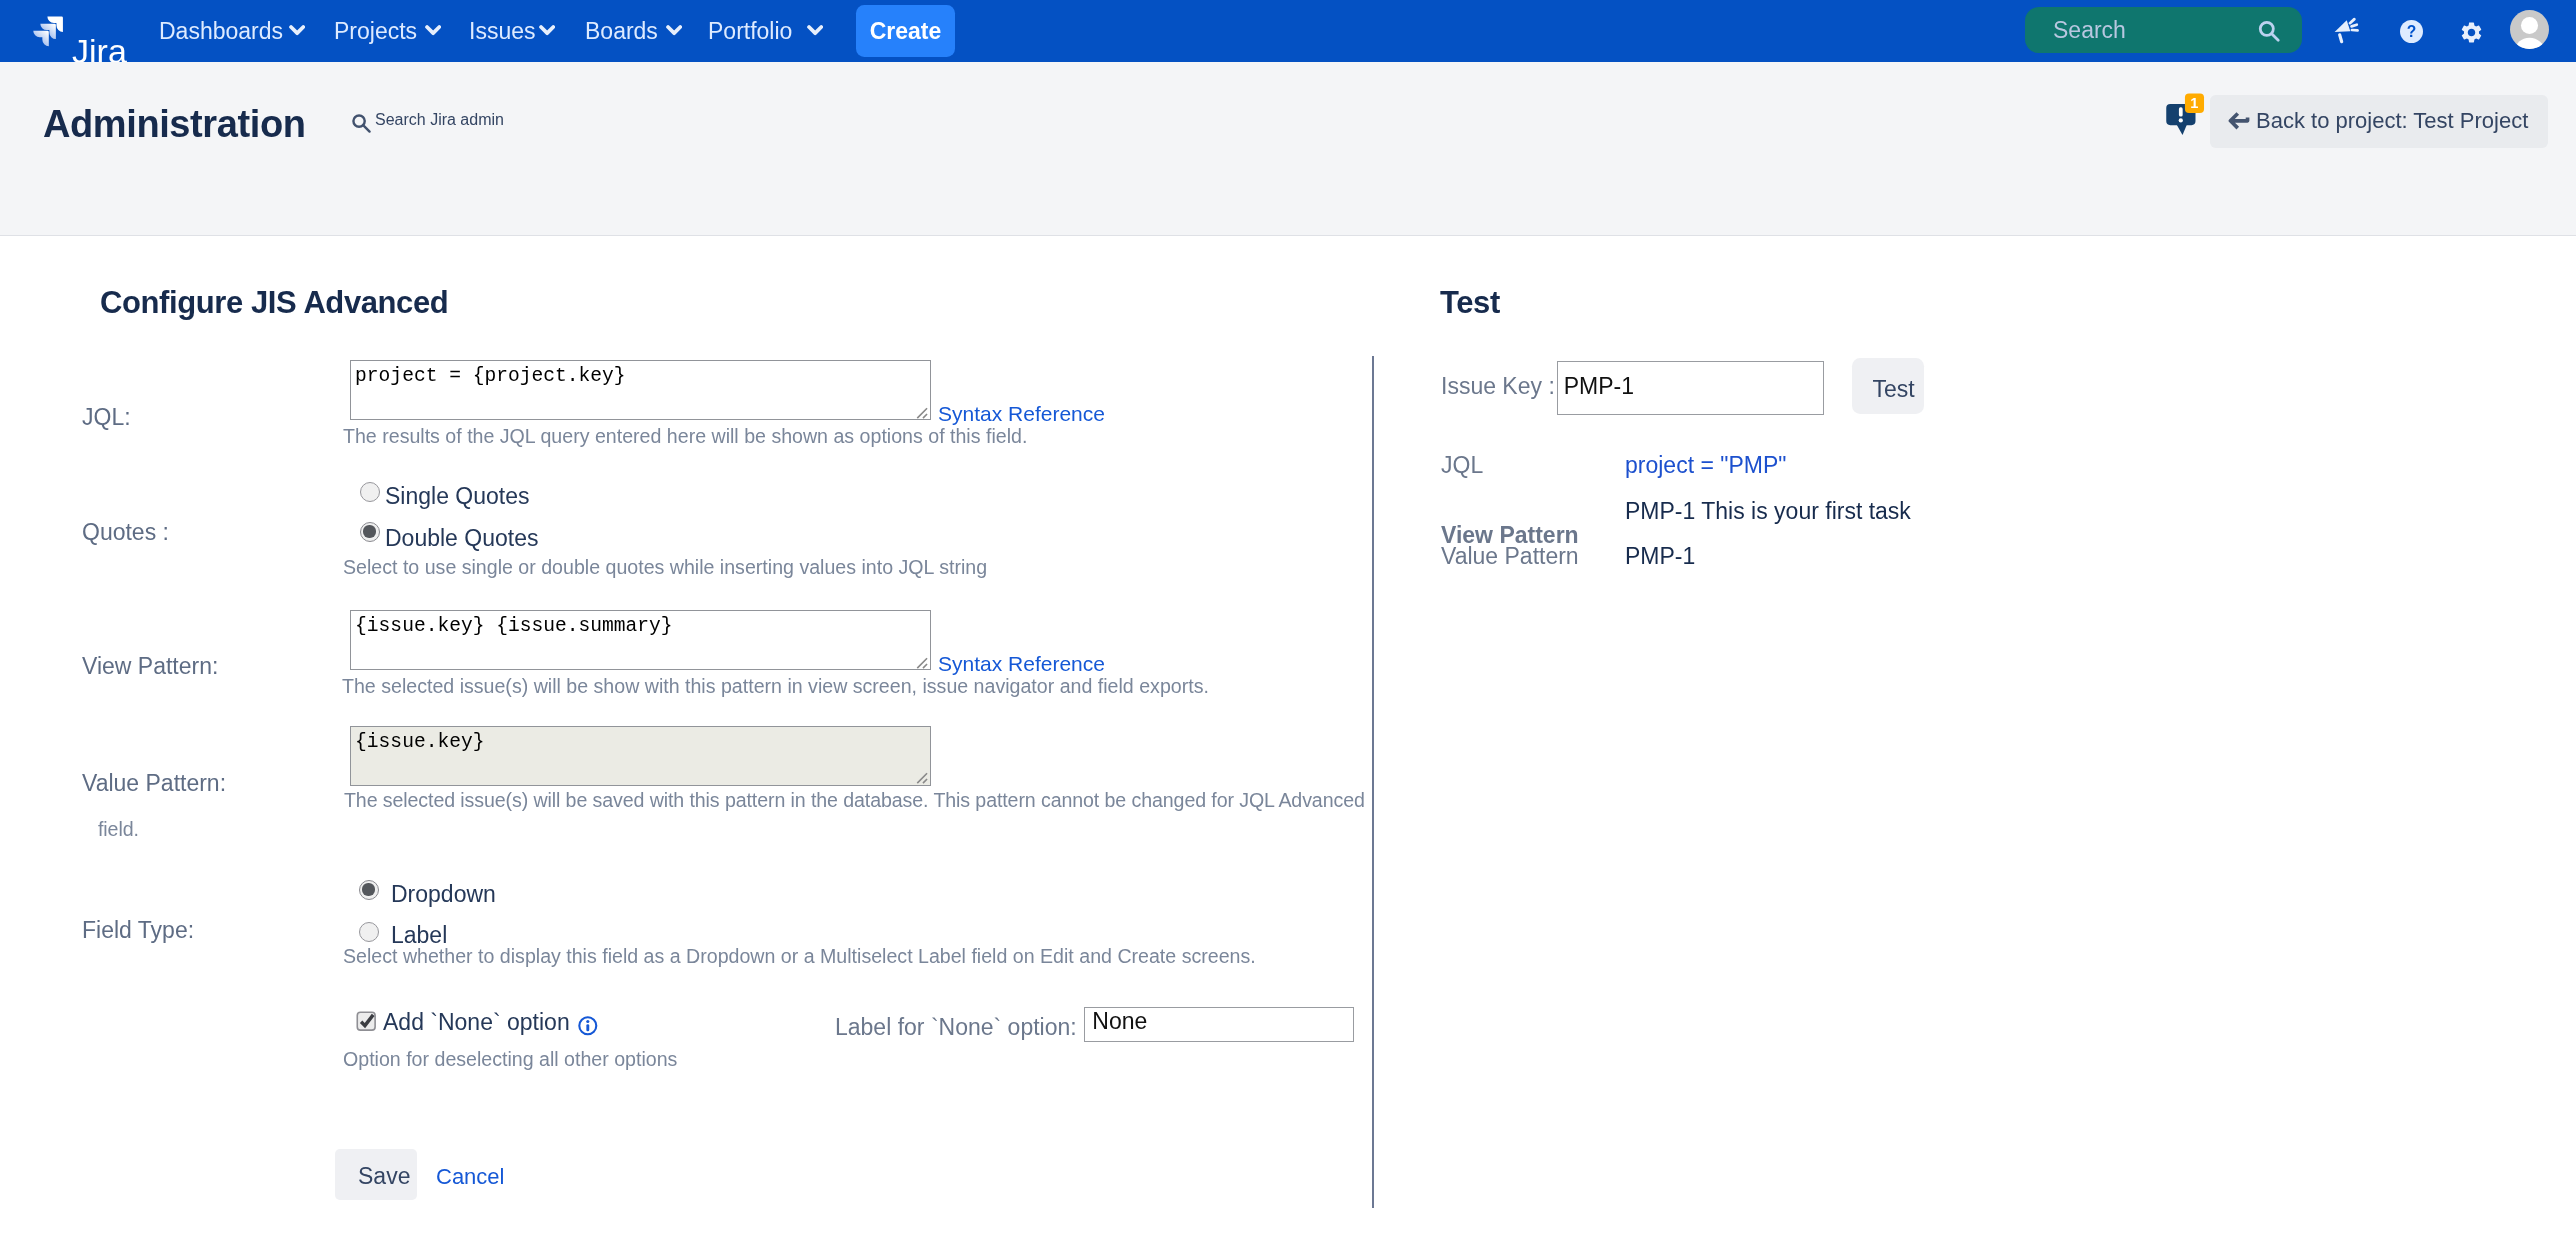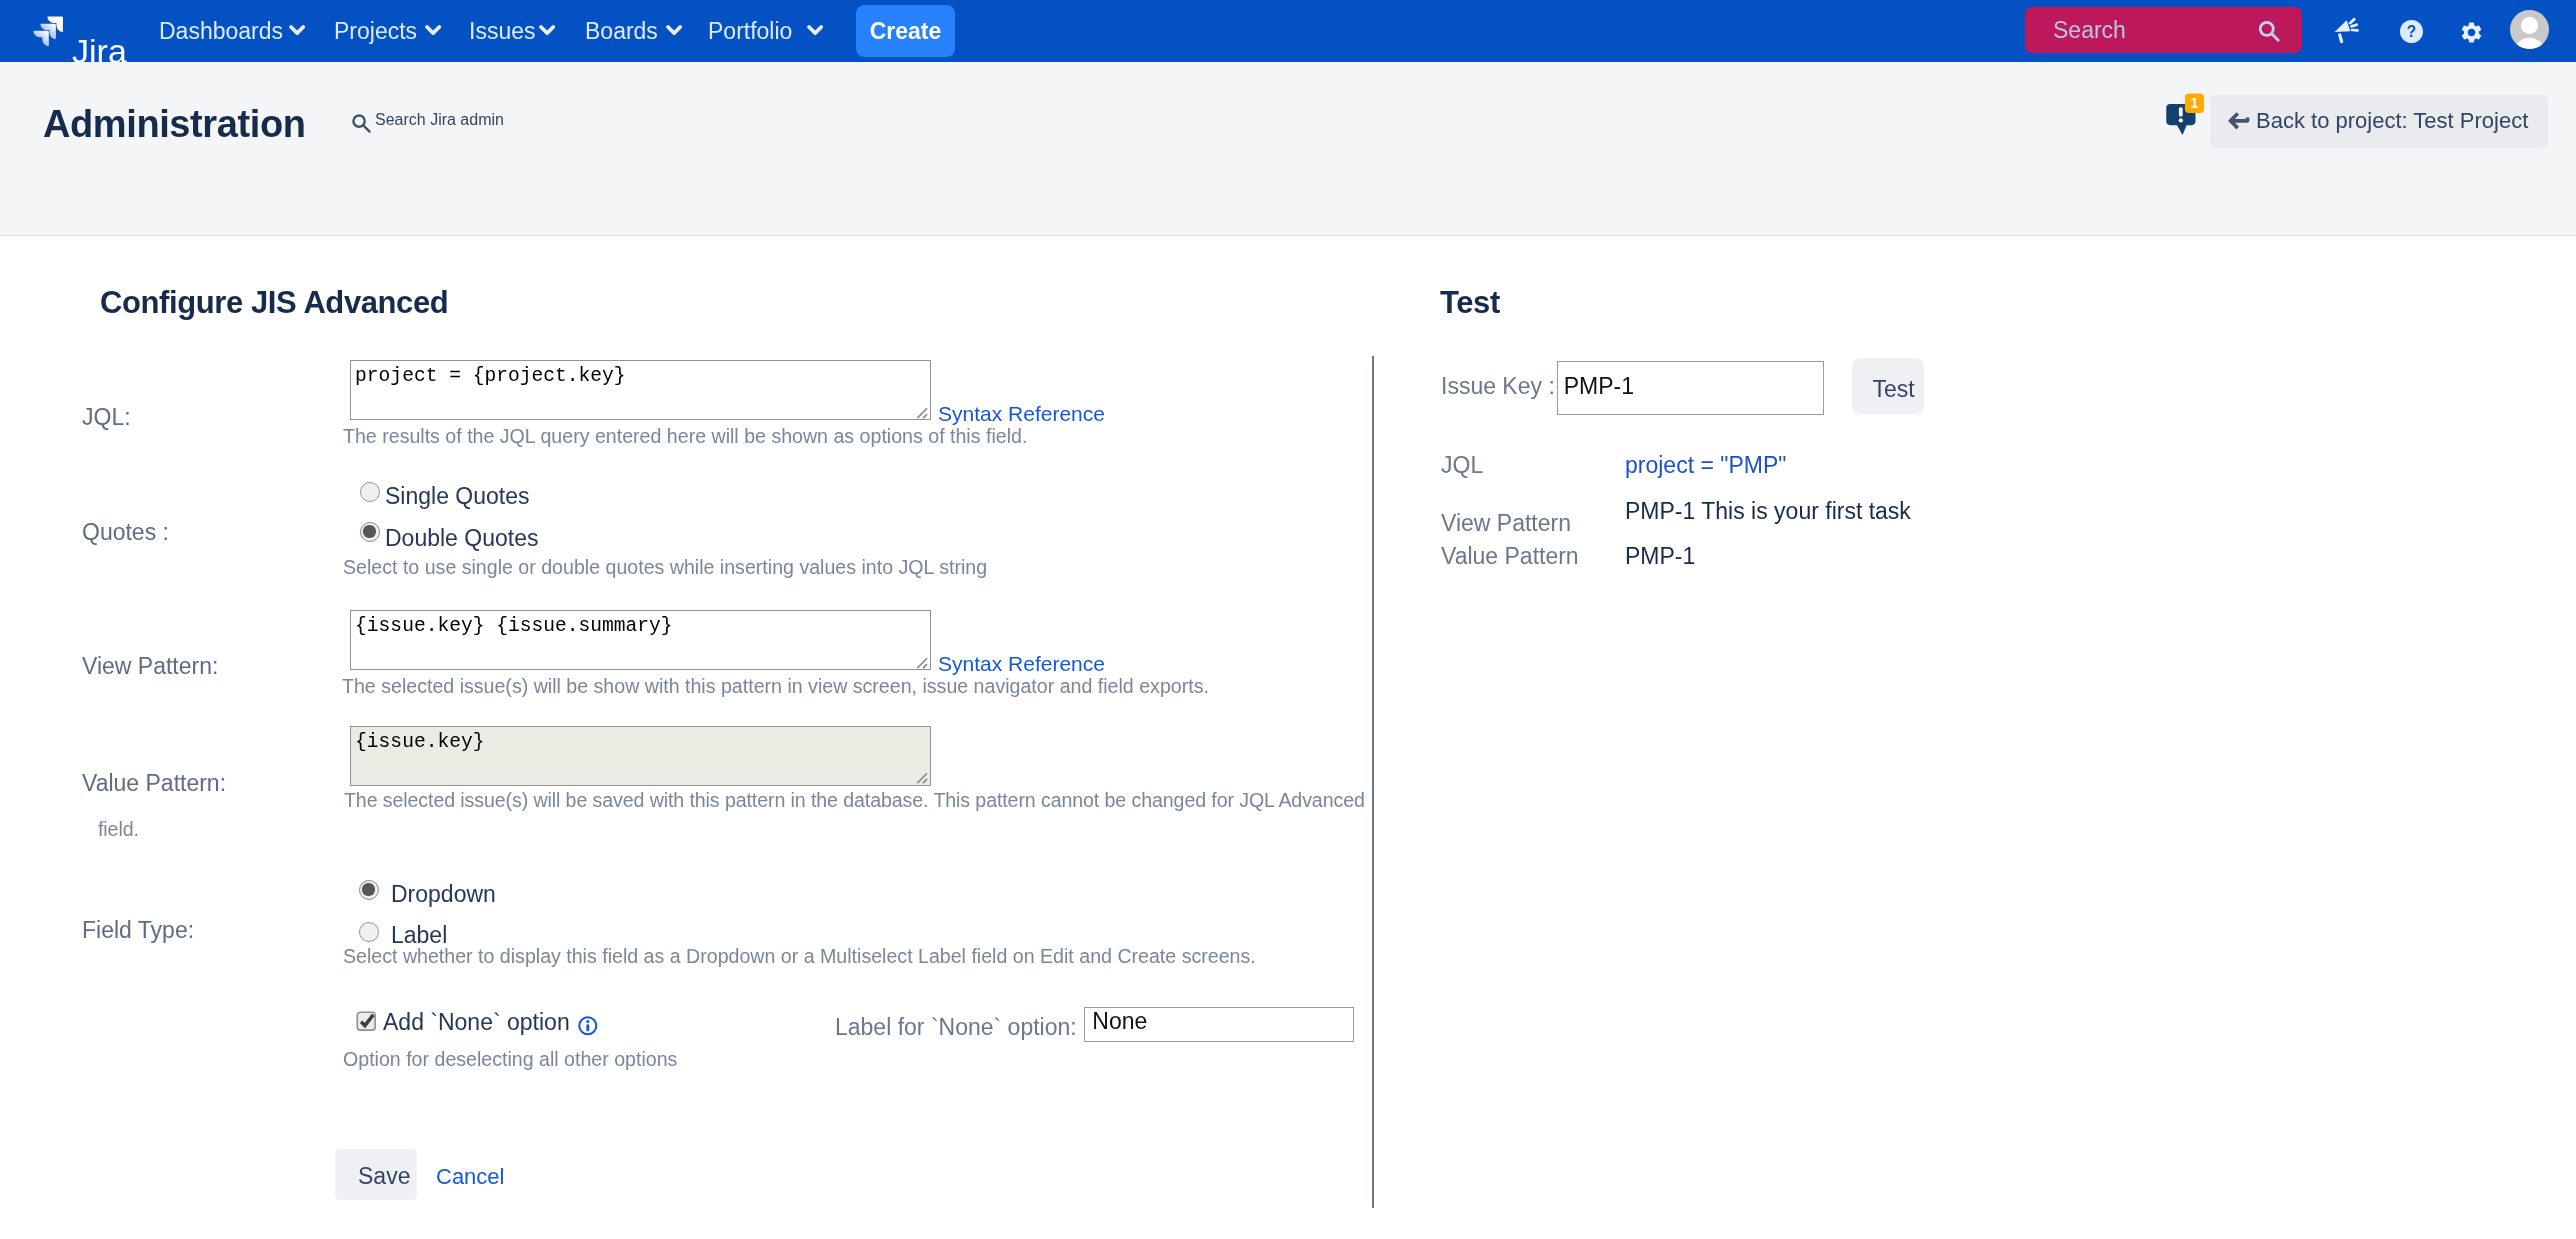--- a/index.html
+++ b/index.html
@@ -6,21 +6,21 @@
   html,body { width:2576px; height:1239px; }
   body { font-family:"Liberation Sans", sans-serif; background:#fff; color:#172B4D; }
   #page { position:relative; width:2576px; height:1239px; overflow:hidden; }
   .abs { position:absolute; }
 
   
   #nav { position:absolute; left:0; top:0; width:2576px; height:62px; background:#0451C3; }
   .navitem { position:absolute; top:0; height:62px; line-height:62px; color:#DEEBFF; font-size:23px; }
   .chev { position:absolute; top:25px; }
   #create { position:absolute; left:856px; top:4.9px; width:99px; height:52px; background:#2681FB; border-radius:8.2px; color:#fff; font-size:23px; font-weight:bold; text-align:center; line-height:52px; }
-  #navsearch { position:absolute; left:2025px; top:7.3px; width:277px; height:46px; background:#be185d; border-radius:7px;text-decoration:underline; }
+  #navsearch { position:absolute; left:2025px; top:7.3px; width:277px; height:46px; background:#0f766e; border-radius:14px;text-decoration:underline; }
   #navsearch span { position:absolute; left:28px; top:9.8px; font-size:23px; color:#B8C7E0; }
 
   
   #header { position:absolute; left:0; top:62px; width:2576px; height:174px; background:#F4F5F7; border-bottom:1.6px solid #DFE1E6; }
   #admintitle { position:absolute; left:43px; top:43px; font-size:38px; font-weight:bold; letter-spacing:-0.4px; line-height:1; color:#172B4D; }
   #adminsearchtxt { position:absolute; left:375px; top:49px; font-size:16px; color:#344563; }
   #tabs { position:absolute; left:33px; top:138px; font-size:23px; color:#42526E; }
   #tabs span { margin-right:30px; }
   #backbtn { position:absolute; left:2210px; top:33px; width:338px; height:53px; background:#E9EBEE; border-radius:5.7px; }
   #backbtn .txt { position:absolute; left:46px; top:13px; font-size:22px; color:#344563; white-space:nowrap; }
@@ -209,19 +209,19 @@
   <div class="h2" style="left:1440px;top:285px;">Test</div>
   <div class="tlabel" style="left:1441px;top:375px;">Issue Key :</div>
   <div class="abs" style="left:1557px;top:361px;width:267px;height:54px;border:1.6px solid #999CA1;background:#fff;">
     <span style="position:absolute;left:5.7px;top:13px;font-size:23px;line-height:1;color:#111;">PMP-1</span>
   </div>
   <div class="abs" style="left:1852px;top:358px;width:72px;height:56px;background:#EFF0F3;border-radius:8.2px;">
     <span style="position:absolute;left:20.4px;top:19.6px;font-size:23px;line-height:1;color:#344563;">Test</span>
   </div>
   <div class="tlabel" style="left:1441px;top:454px;">JQL</div>
   <div class="tvalue" style="left:1625px;top:454px;color:#1C50CE;">project = "PMP"</div>
-  <div class="tlabel" style="left:1441px;top:512px;">View Pattern</div>
+  <div class="tlabel" style="left:1441px;top:524px;font-weight:bold;">View Pattern</div>
   <div class="tvalue" style="left:1625px;top:500px;">PMP-1 This is your first task</div>
   <div class="tlabel" style="left:1441px;top:545px;">Value Pattern</div>
   <div class="tvalue" style="left:1625px;top:545px;">PMP-1</div>
 
 </div>
 
 
 </body></html>

